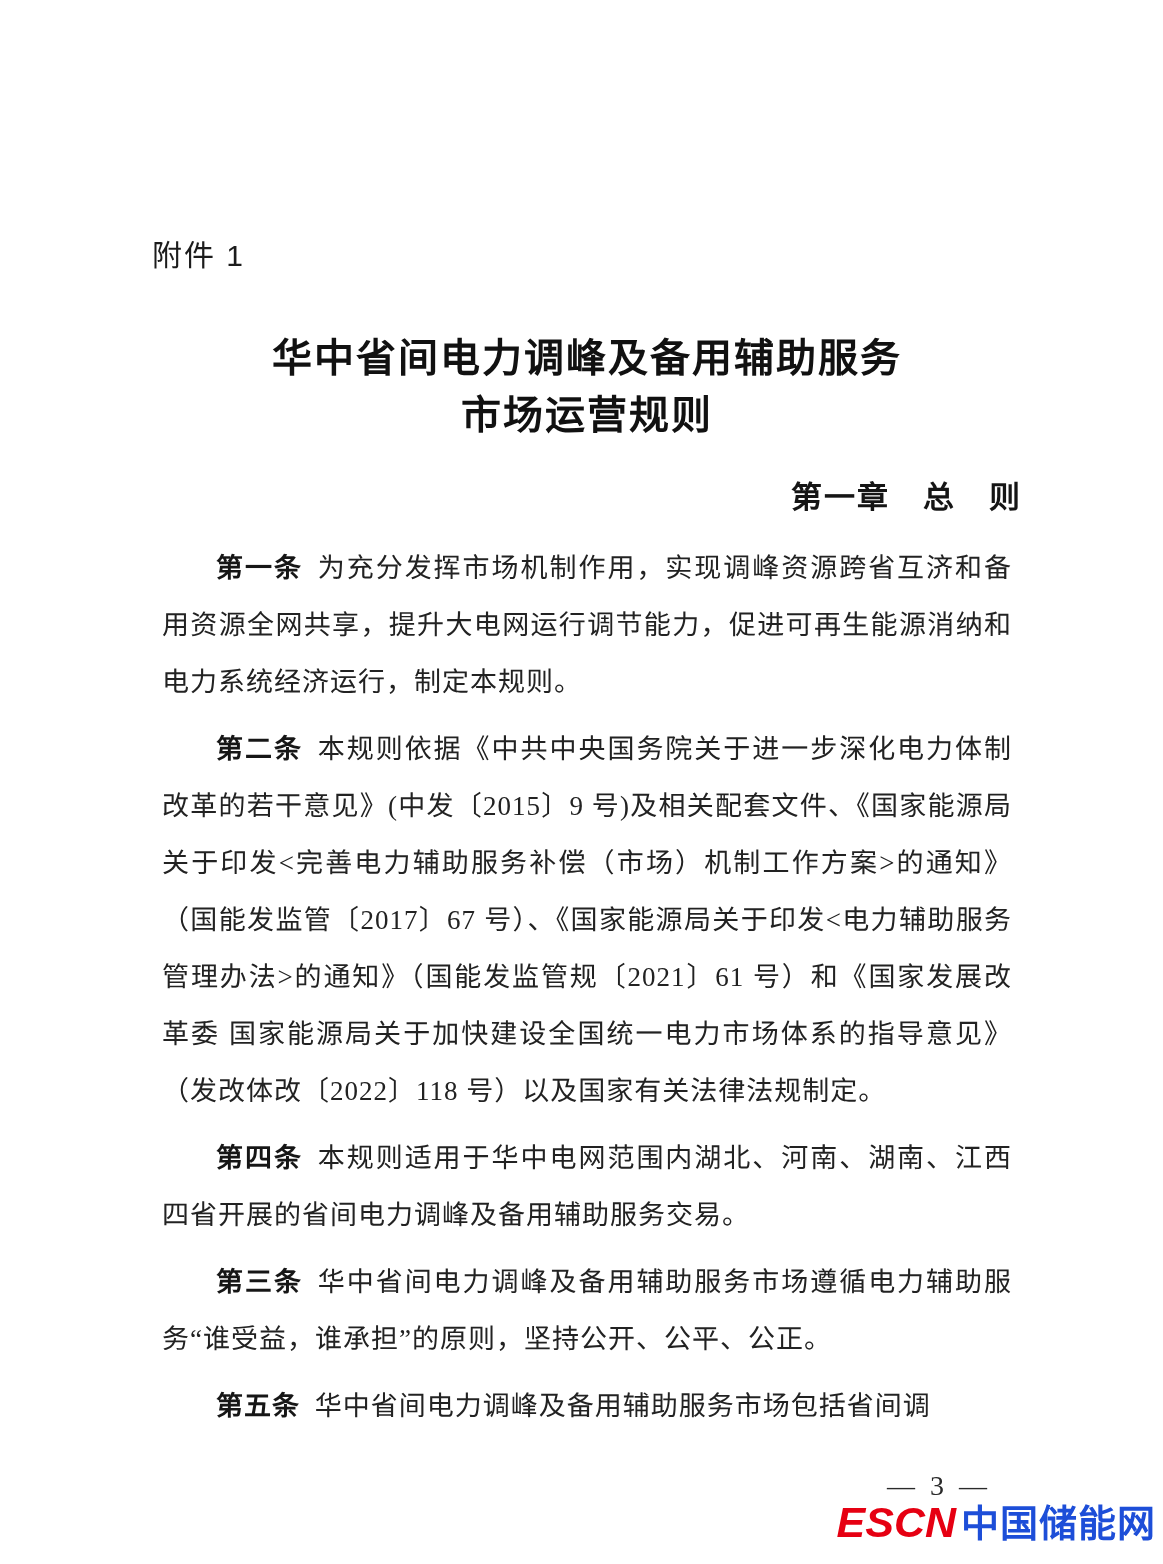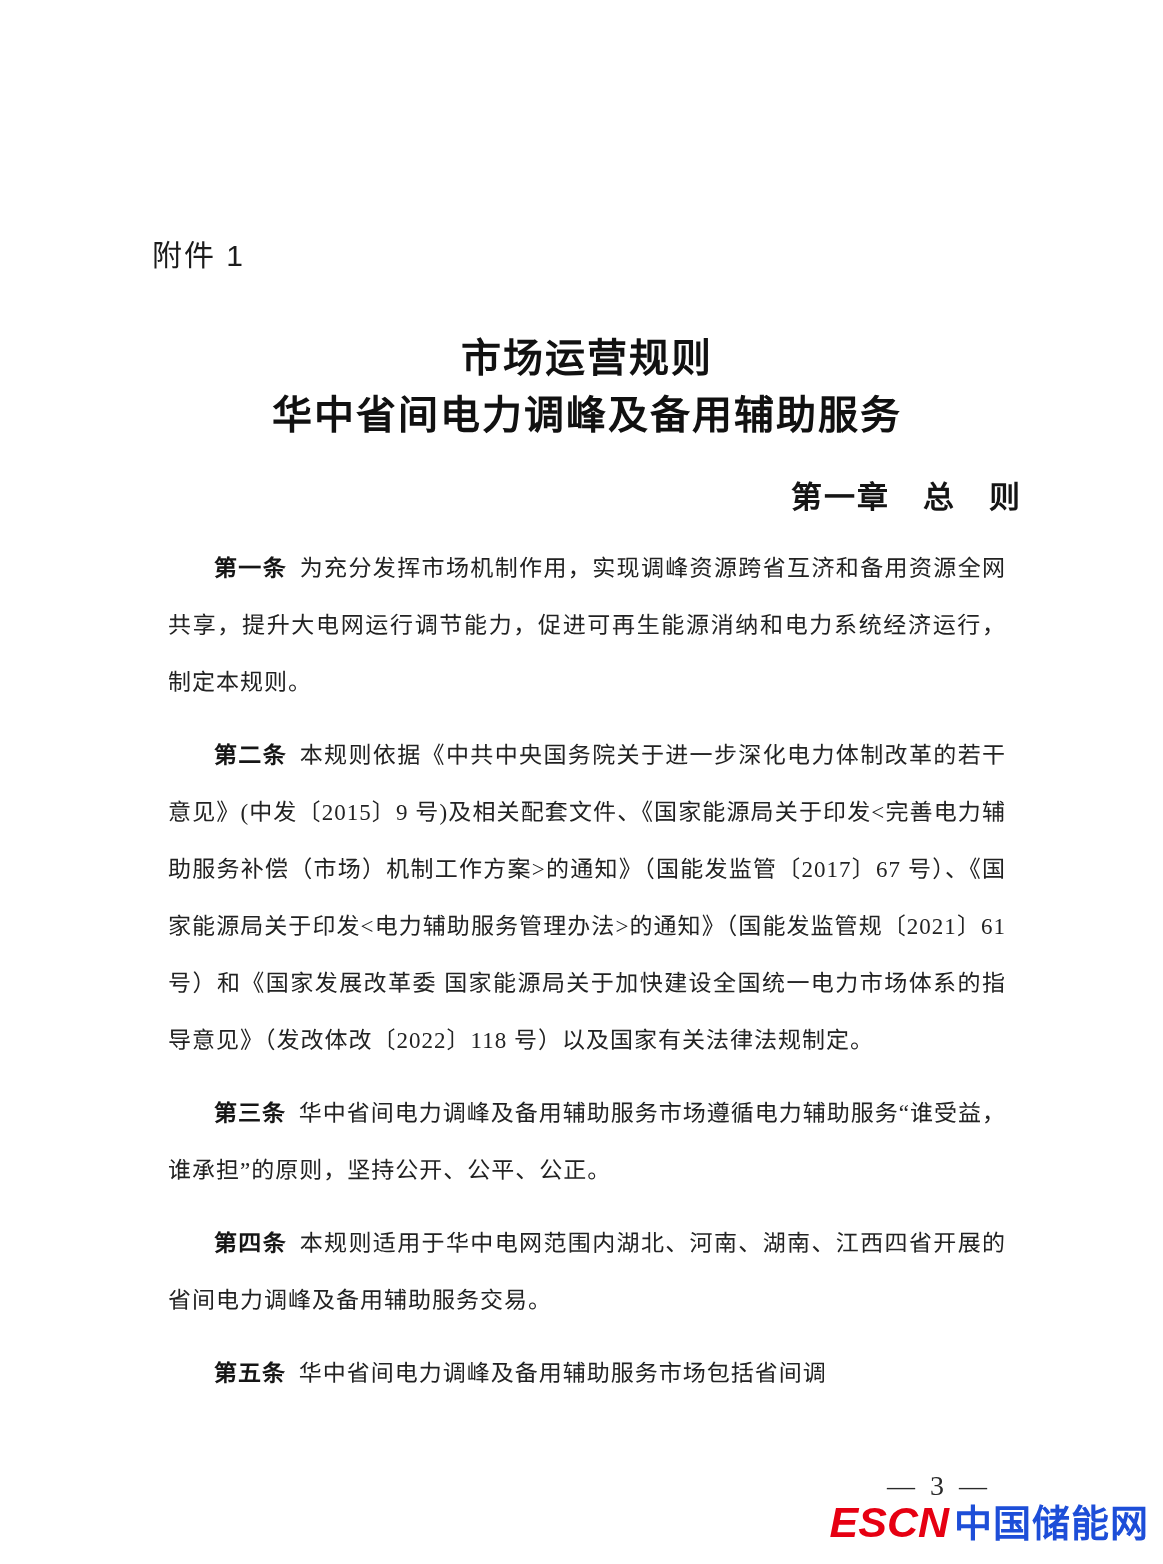--- a/index.html
+++ b/index.html
@@ -49,23 +49,23 @@
     font-weight: bold;
     font-size: 31px;
     line-height: 40px;
     letter-spacing: 2px;
     color: #151515;
   }
   .body-text {
     margin-top: 22px;
   }
   .article {
-    margin: 16px;
+    margin: 10px;
     text-indent: 2em;
-    font-size: 23px;
+    font-size: 27px;
     line-height: 57px;
     letter-spacing: 1px;
     text-align: justify;
     color: #222222;
   }
   .article-label {
     font-weight: bold;
     color: #161616;
     margin-right: 0.55em;
   }
@@ -75,21 +75,21 @@
     right: 172px;
     font-size: 28px;
     letter-spacing: 4px;
     color: #2a2a2a;
     font-family: "Liberation Serif", "DejaVu Serif", serif;
     white-space: nowrap;
   }
   .watermark-logo {
     position: absolute;
     top: 1501px;
-    right: 14px;
+    right: 7px;
     white-space: nowrap;
     display: flex;
     align-items: baseline;
   }
   .logo-latin {
     font-family: "Liberation Sans", "DejaVu Sans", sans-serif;
     font-weight: 800;
     font-style: italic;
     font-size: 43px;
     line-height: 43px;
@@ -106,35 +106,35 @@
 </style>
 </head>
 <body>
 
 <div class="page">
   <div class="content">
 
     <div class="attachment-label">附件 1</div>
 
     <div class="doc-title">
+      <div>华中省间电力调峰及备用辅助服务</div>
       <div>市场运营规则</div>
-      <div>华中省间电力调峰及备用辅助服务</div>
     </div>
 
     <div class="chapter-heading">第一章　总　则</div>
 
     <div class="body-text">
 
       <p class="article"><span class="article-label">第一条</span><span>为充分发挥市场机制作用，实现调峰资源跨省互济和备用资源全网共享，提升大电网运行调节能力，促进可再生能源消纳和电力系统经济运行，制定本规则。</span></p>
 
       <p class="article"><span class="article-label">第二条</span><span>本规则依据《中共中央国务院关于进一步深化电力体制改革的若干意见》(中发〔2015〕9 号)及相关配套文件、《国家能源局关于印发&lt;完善电力辅助服务补偿（市场）机制工作方案&gt;的通知》（国能发监管〔2017〕67 号）、《国家能源局关于印发&lt;电力辅助服务管理办法&gt;的通知》（国能发监管规〔2021〕61 号）和《国家发展改革委 国家能源局关于加快建设全国统一电力市场体系的指导意见》（发改体改〔2022〕118 号）以及国家有关法律法规制定。</span></p>
 
+      <p class="article"><span class="article-label">第四条</span><span>本规则适用于华中电网范围内湖北、河南、湖南、江西四省开展的省间电力调峰及备用辅助服务交易。</span></p>
+
       <p class="article"><span class="article-label">第三条</span><span>华中省间电力调峰及备用辅助服务市场遵循电力辅助服务“谁受益，谁承担”的原则，坚持公开、公平、公正。</span></p>
-
-      <p class="article"><span class="article-label">第四条</span><span>本规则适用于华中电网范围内湖北、河南、湖南、江西四省开展的省间电力调峰及备用辅助服务交易。</span></p>
 
       <p class="article"><span class="article-label">第五条</span><span>华中省间电力调峰及备用辅助服务市场包括省间调</span></p>
 
     </div>
   </div>
 
   <div class="page-number">— 3 —</div>
 
   <div class="watermark-logo">
     <span class="logo-latin" style="color: rgb(230, 0, 18);">ESCN</span>

